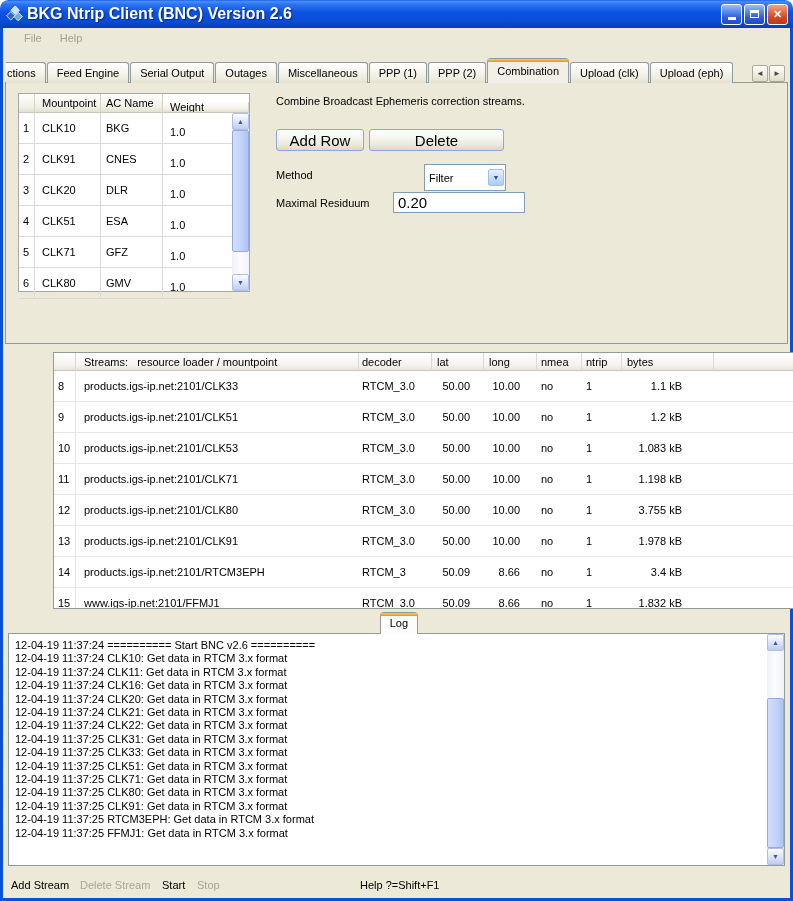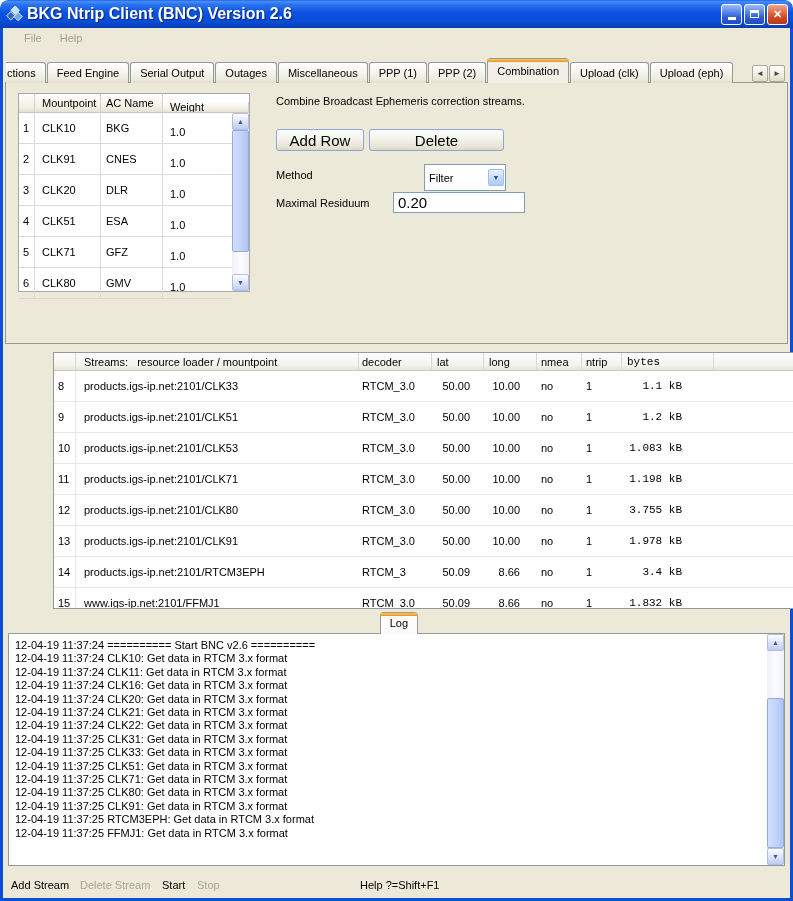--- a/index.html
+++ b/index.html
@@ -80,21 +80,21 @@
   .stable{position:absolute;left:5px;top:324px;width:777px;height:257px;border:1px solid #919B9C;background:#fff;box-sizing:border-box;overflow:hidden;margin-left:45px;}
   .shead{display:flex;height:18px;}
   .scell{box-sizing:border-box;display:flex;align-items:center;overflow:hidden;white-space:nowrap;}
   .s0{width:22px;flex:none;padding-left:4px;}
   .s1{width:283px;flex:none;padding-left:8px;}
   .s2{width:73px;flex:none;padding-left:3px;}
   .s3{width:52px;flex:none;}
   .s4{width:53px;flex:none;}
   .s5{width:45px;flex:none;padding-left:4px;}
   .s6{width:40px;flex:none;padding-left:4px;}
-  .s7{width:92px;flex:none;font-family:Liberation Mono, monospace;}
+  .s7{width:92px;flex:none;}
   .sfill{flex:1;}
   .shead .hcell{background:linear-gradient(180deg,#FEFEFE 0%,#F4F3ED 70%,#E8E6DA 100%);border-right:1px solid #DCDAD0;}
   .shead .s3,.shead .s4,.shead .s7{padding-left:5px;}
   .streams-h{white-space:pre;}
   .srow{display:flex;height:30px;border-bottom:1px solid #E7E7E7;}
   .srow .s0{border-right:1px solid #E7E7E7;}
   .srow .num{justify-content:flex-end;}
   .srow .s3{padding-right:14px;}
   .srow .s4{padding-right:17px;}
   .srow .s7{padding-right:32px;}

